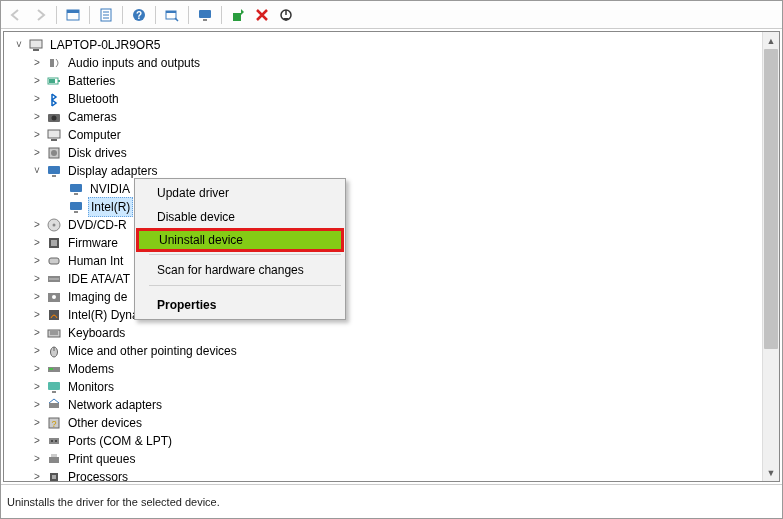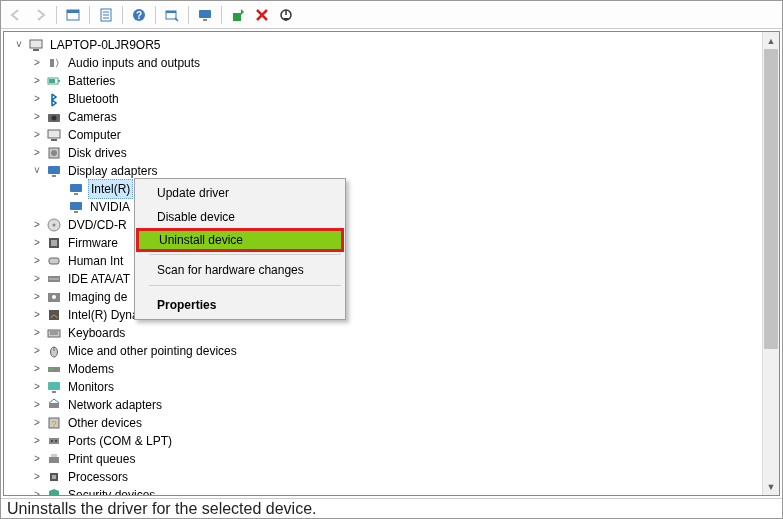--- a/index.html
+++ b/index.html
@@ -111,24 +111,24 @@
   border: 3px solid #e21b1b;
   margin: -1px;
 }
 .menu-sep {
   height: 1px;
   background: #d0d0d0;
   margin: 3px 2px 3px 12px;
 }
 .menu-item.bold { font-weight: 600; margin-top: 7px; }
 .statusbar {
-  height: 20px;
+  height: 34px;
   border-top: 1px solid #ccc;
   padding: 2px 6px;
-  font-size: 16px;
+  font-size: 11px;
   display: flex;
   align-items: center;
   color: #222;
 }
 .scrollbar {
   position: absolute;
   right: 0;
   top: 0;
   bottom: 0;
   width: 17px;
@@ -306,39 +306,39 @@
         <div class="tree-row indent-1">
           <span class="expander">˅</span>
           <span class="icon">
             <svg width="16" height="16" viewBox="0 0 16 16">
               <rect x="2" y="3" width="12" height="8" fill="#3a7abd" rx="1"></rect>
               <rect x="6" y="12" width="4" height="2" fill="#888"></rect>
             </svg>
           </span>
           <span class="label-wrap">Display adapters</span>
         </div>
+        <div class="tree-row indent-2">
+          <span class="expander"></span>
+          <span class="icon">
+            <svg width="16" height="16" viewBox="0 0 16 16">
+              <rect x="2" y="3" width="12" height="8" fill="#3a7abd" rx="1"></rect>
+              <rect x="6" y="12" width="4" height="2" fill="#888"></rect>
+            </svg>
+          </span>
+          <span class="label-wrap">NVIDIA</span>
+        </div>
         <div class="tree-row indent-2 selected">
           <span class="expander"></span>
           <span class="icon">
             <svg width="16" height="16" viewBox="0 0 16 16">
               <rect x="2" y="3" width="12" height="8" fill="#3a7abd" rx="1"></rect>
               <rect x="6" y="12" width="4" height="2" fill="#888"></rect>
             </svg>
           </span>
           <span class="label-wrap">Intel(R)</span>
-        </div>
-        <div class="tree-row indent-2">
-          <span class="expander"></span>
-          <span class="icon">
-            <svg width="16" height="16" viewBox="0 0 16 16">
-              <rect x="2" y="3" width="12" height="8" fill="#3a7abd" rx="1"></rect>
-              <rect x="6" y="12" width="4" height="2" fill="#888"></rect>
-            </svg>
-          </span>
-          <span class="label-wrap">NVIDIA</span>
         </div>
         <div class="tree-row indent-1">
           <span class="expander">&gt;</span>
           <span class="icon">
             <svg width="16" height="16" viewBox="0 0 16 16">
               <circle cx="8" cy="8" r="6" fill="#ddd" stroke="#888"></circle>
               <circle cx="8" cy="8" r="1.5" fill="#888"></circle>
             </svg>
           </span>
           <span class="label-wrap">DVD/CD-R</span>

